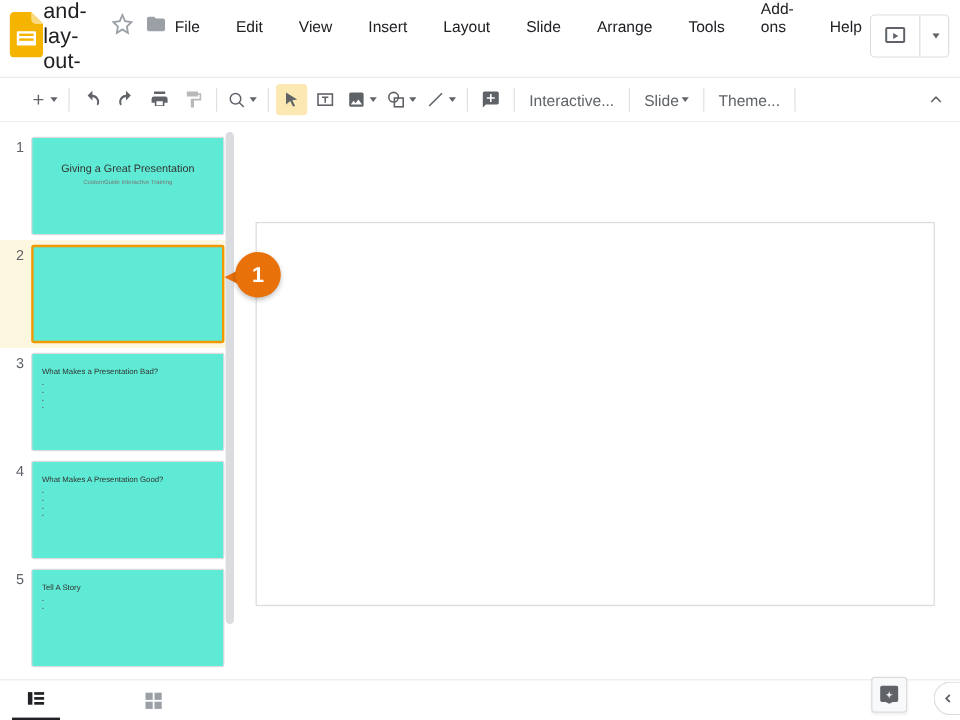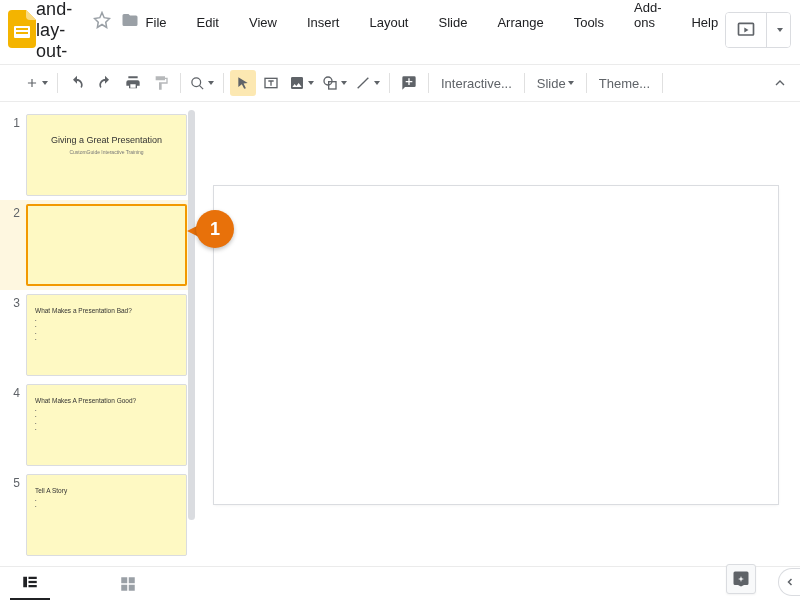--- a/index.html
+++ b/index.html
@@ -33,21 +33,21 @@
 
 
 .body { display: flex; height: calc(600px - 64px - 38px - 34px); background: #fff; }
 
 
 .filmstrip { width: 196px; border-right: 1px solid transparent; overflow-y: auto; position: relative; padding-top: 8px; background: #fff; }
 .filmstrip::-webkit-scrollbar { width: 10px; }
 .slide-row { display: flex; align-items: flex-start; padding: 4px 8px 4px 4px; gap: 6px; }
 .slide-row.selected { background: #fef7e0; }
 .slide-num { width: 16px; text-align: right; font-size: 12px; color: #5f6368; padding-top: 2px; }
-.thumb { flex: 1; height: 82px; background: #fef9c3; border: 1px solid #dadce0; border-radius: 2px; position: relative; padding: 10px 8px; overflow: hidden; }
+.thumb { flex: 1; height: 82px; background: #5eead4; border: 1px solid #dadce0; border-radius: 2px; position: relative; padding: 10px 8px; overflow: hidden; }
 .slide-row.selected .thumb { border: 2px solid #f29900; }
 .thumb .t-title { font-size: 9px; color: #333; text-align: center; margin-top: 10px; }
 .thumb .t-sub { font-size: 5px; color: #777; text-align: center; margin-top: 4px; }
 .thumb .t-h { font-size: 6.5px; color: #333; margin-top: 2px; margin-bottom: 4px; }
 .thumb .t-bul { font-size: 4px; color: #666; line-height: 1.6; }
 .fs-scrollbar { position: absolute; right: 0; top: 8px; width: 7px; height: 410px; background: #dadce0; border-radius: 4px; }
 
 
 .canvas-area { flex: 1; background: #fff; position: relative; }
 .canvas { position: absolute; left: 18px; top: 84px; width: 564px; height: 318px; background: #fff; box-shadow: 0 0 0 1px #dadce0, 0 1px 3px rgba(0,0,0,0.08); }

